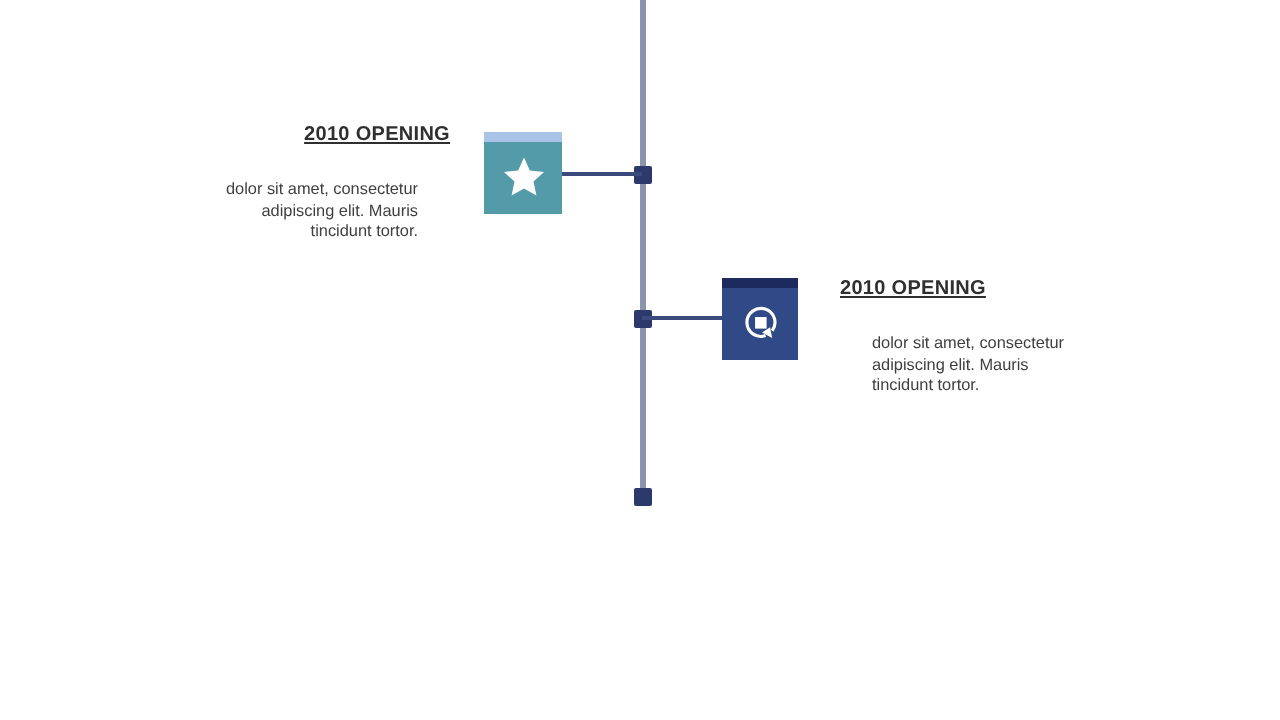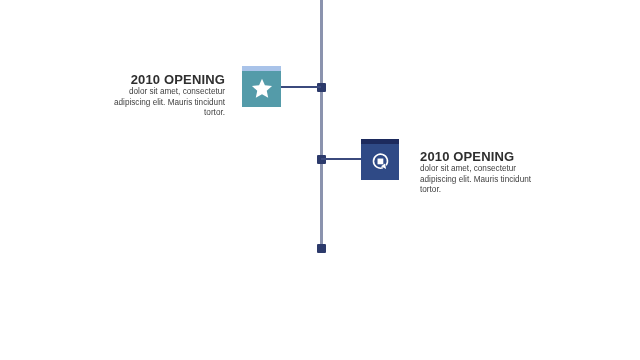--- a/index.html
+++ b/index.html
@@ -91,31 +91,32 @@
     background: #2f4a86;
   }
   .tile-rotate .tile-cap { background: #1c2a5d; }
 
   
   .entry-text {
     position: absolute;
     color: #3c3c3c;
   }
   .entry-title {
-    font-size: 13px;
+    font-size: 10px;
     font-weight: bold;
     letter-spacing: 0.15px;
     line-height: 12px;
-    margin: 12px 0 1px 0;
+    margin: 0 0 1px 0;
     color: #2f2f2f;
+    text-decoration: underline;
   }
   .entry-body {
     font-size: 8.2px;
     line-height: 10.6px;
-    margin: 0;
+    margin: 16px;
     color: #3f3f3f;
   }
 
   .entry-left {
     left: 96px;
     top: 62px;
     width: 129px;
     text-align: right;
   }
   .entry-right {

